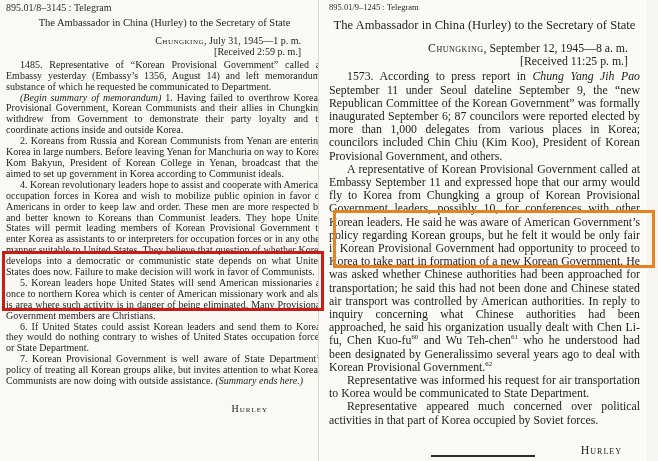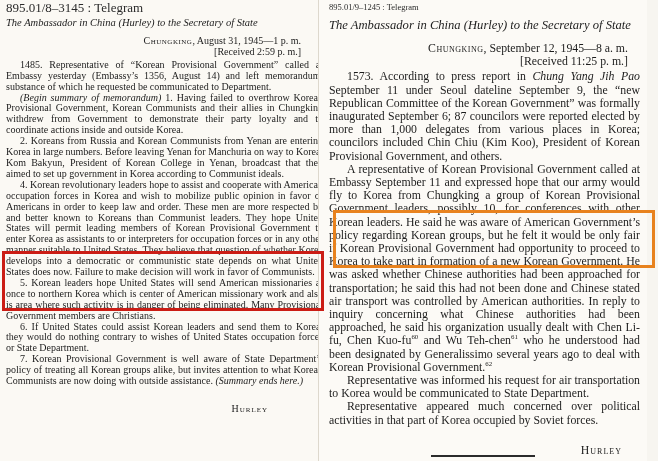--- a/index.html
+++ b/index.html
@@ -9,23 +9,23 @@
     background:#f7f5f0;
     overflow:hidden;
     font-family:"Liberation Serif",serif;
     color:#1c1c1c;
   }
   .page{position:absolute;top:0;height:461px;box-sizing:border-box;overflow:hidden;}
   #page-left{left:0;width:329px;background:#fbf9f4;padding:3px 6px 0 6px;
     font-size:10px;line-height:10.9px;}
   #page-right{left:318px;width:329px;background:#fcfaf6;padding:2px 7px 0 10px;
     font-size:11.8px;line-height:13.2px;border-left:1px solid #ddd8cd;}
-  .fileref{font-size:13px;color:#2a2a2a;line-height:9px;text-align:left;}
+  .fileref{font-size:10px;color:#2a2a2a;line-height:9px;text-align:left;}
   #page-right .fileref{font-size:8.5px;line-height:10px;}
-  .doc-title{font-style:italic;font-size:10.5px;margin:5px 0 7px 0;line-height:12px;}
+  .doc-title{text-align:center;font-size:10.5px;margin:5px 0 7px 0;line-height:12px;}
   #page-right .doc-title{font-size:12.6px;margin:6px 0 9px 0;line-height:15px;}
   .dateline{text-align:right;padding-right:22px;white-space:nowrap;}
   #page-right .dateline{padding-right:12px;}
   .received{text-align:right;padding-right:22px;white-space:nowrap;}
   #page-right .received{padding-right:12px;}
   .smallcaps{font-variant:small-caps;letter-spacing:0.5px;}
   .body-text{margin-top:2px;}
   p.para{margin:0;text-indent:14px;text-align:justify;}
   #page-right p.para{text-indent:18px;}
   .ital{font-style:italic;}
@@ -39,21 +39,21 @@
   #end-rule{position:absolute;left:50%;transform:translateX(-50%);bottom:4px;width:104px;border-top:2px solid #2b2b2b;}
 </style>
 </head>
 <body>
 
 <div id="scan">
 
   <div class="page" id="page-left">
     <div class="fileref">895.01/8–3145 : Telegram</div>
     <div class="doc-title">The Ambassador in China (Hurley) to the Secretary of State</div>
-    <div class="dateline"><span class="smallcaps">Chungking</span><span>, August 31, 1945—1 p. m.</span></div>
+    <div class="dateline"><span class="smallcaps">Chungking</span><span>, July 31, 1945—1 p. m.</span></div>
     <div class="received">[Received 2:59 p. m.]</div>
     <div class="body-text">
       <p class="para">1485. Representative of “Korean Provisional Government” called at Embassy yesterday (Embassy’s 1356, August 14) and left memorandum, substance of which he requested be communicated to Department.</p>
       <p class="para"><span class="ital">(Begin summary of memorandum)</span>
         <span>1. Having failed to overthrow Korean Provisional Government, Korean Communists and their allies in Chungking withdrew from Government to demonstrate their party loyalty and to coordinate actions inside and outside Korea.</span></p>
       <p class="para">2. Koreans from Russia and Korean Communists from Yenan are entering Korea in large numbers. Before leaving Yenan for Manchuria on way to Korea, Kom Bakyun, President of Korean College in Yenan, broadcast that they aimed to set up government in Korea according to Communist ideals.</p>
       <p class="para">4. Korean revolutionary leaders hope to assist and cooperate with American occupation forces in Korea and wish to mobilize public opinion in favor of Americans in order to keep law and order. These men are more respected by and better known to Koreans than Communist leaders. They hope United States will permit leading members of Korean Provisional Government to enter Korea as assistants to or interpreters for occupation forces or in any other manner suitable to United States. They believe that question of whether Korea develops into a democratic or communistic state depends on what United States does now. Failure to make decision will work in favor of Communists.</p>
       <p class="para">5. Korean leaders hope United States will send American missionaries at once to northern Korea which is center of American missionary work and also is area where such activity is in danger of being eliminated. Many Provisional Government members are Christians.</p>
       <p class="para">6. If United States could assist Korean leaders and send them to Korea, they would do nothing contrary to wishes of United States occupation forces or State Department.</p>
       <p class="para"><span>7. Korean Provisional Government is well aware of State Department’s policy of treating all Korean groups alike, but invites attention to what Korean Communists are now doing with outside assistance.</span>

